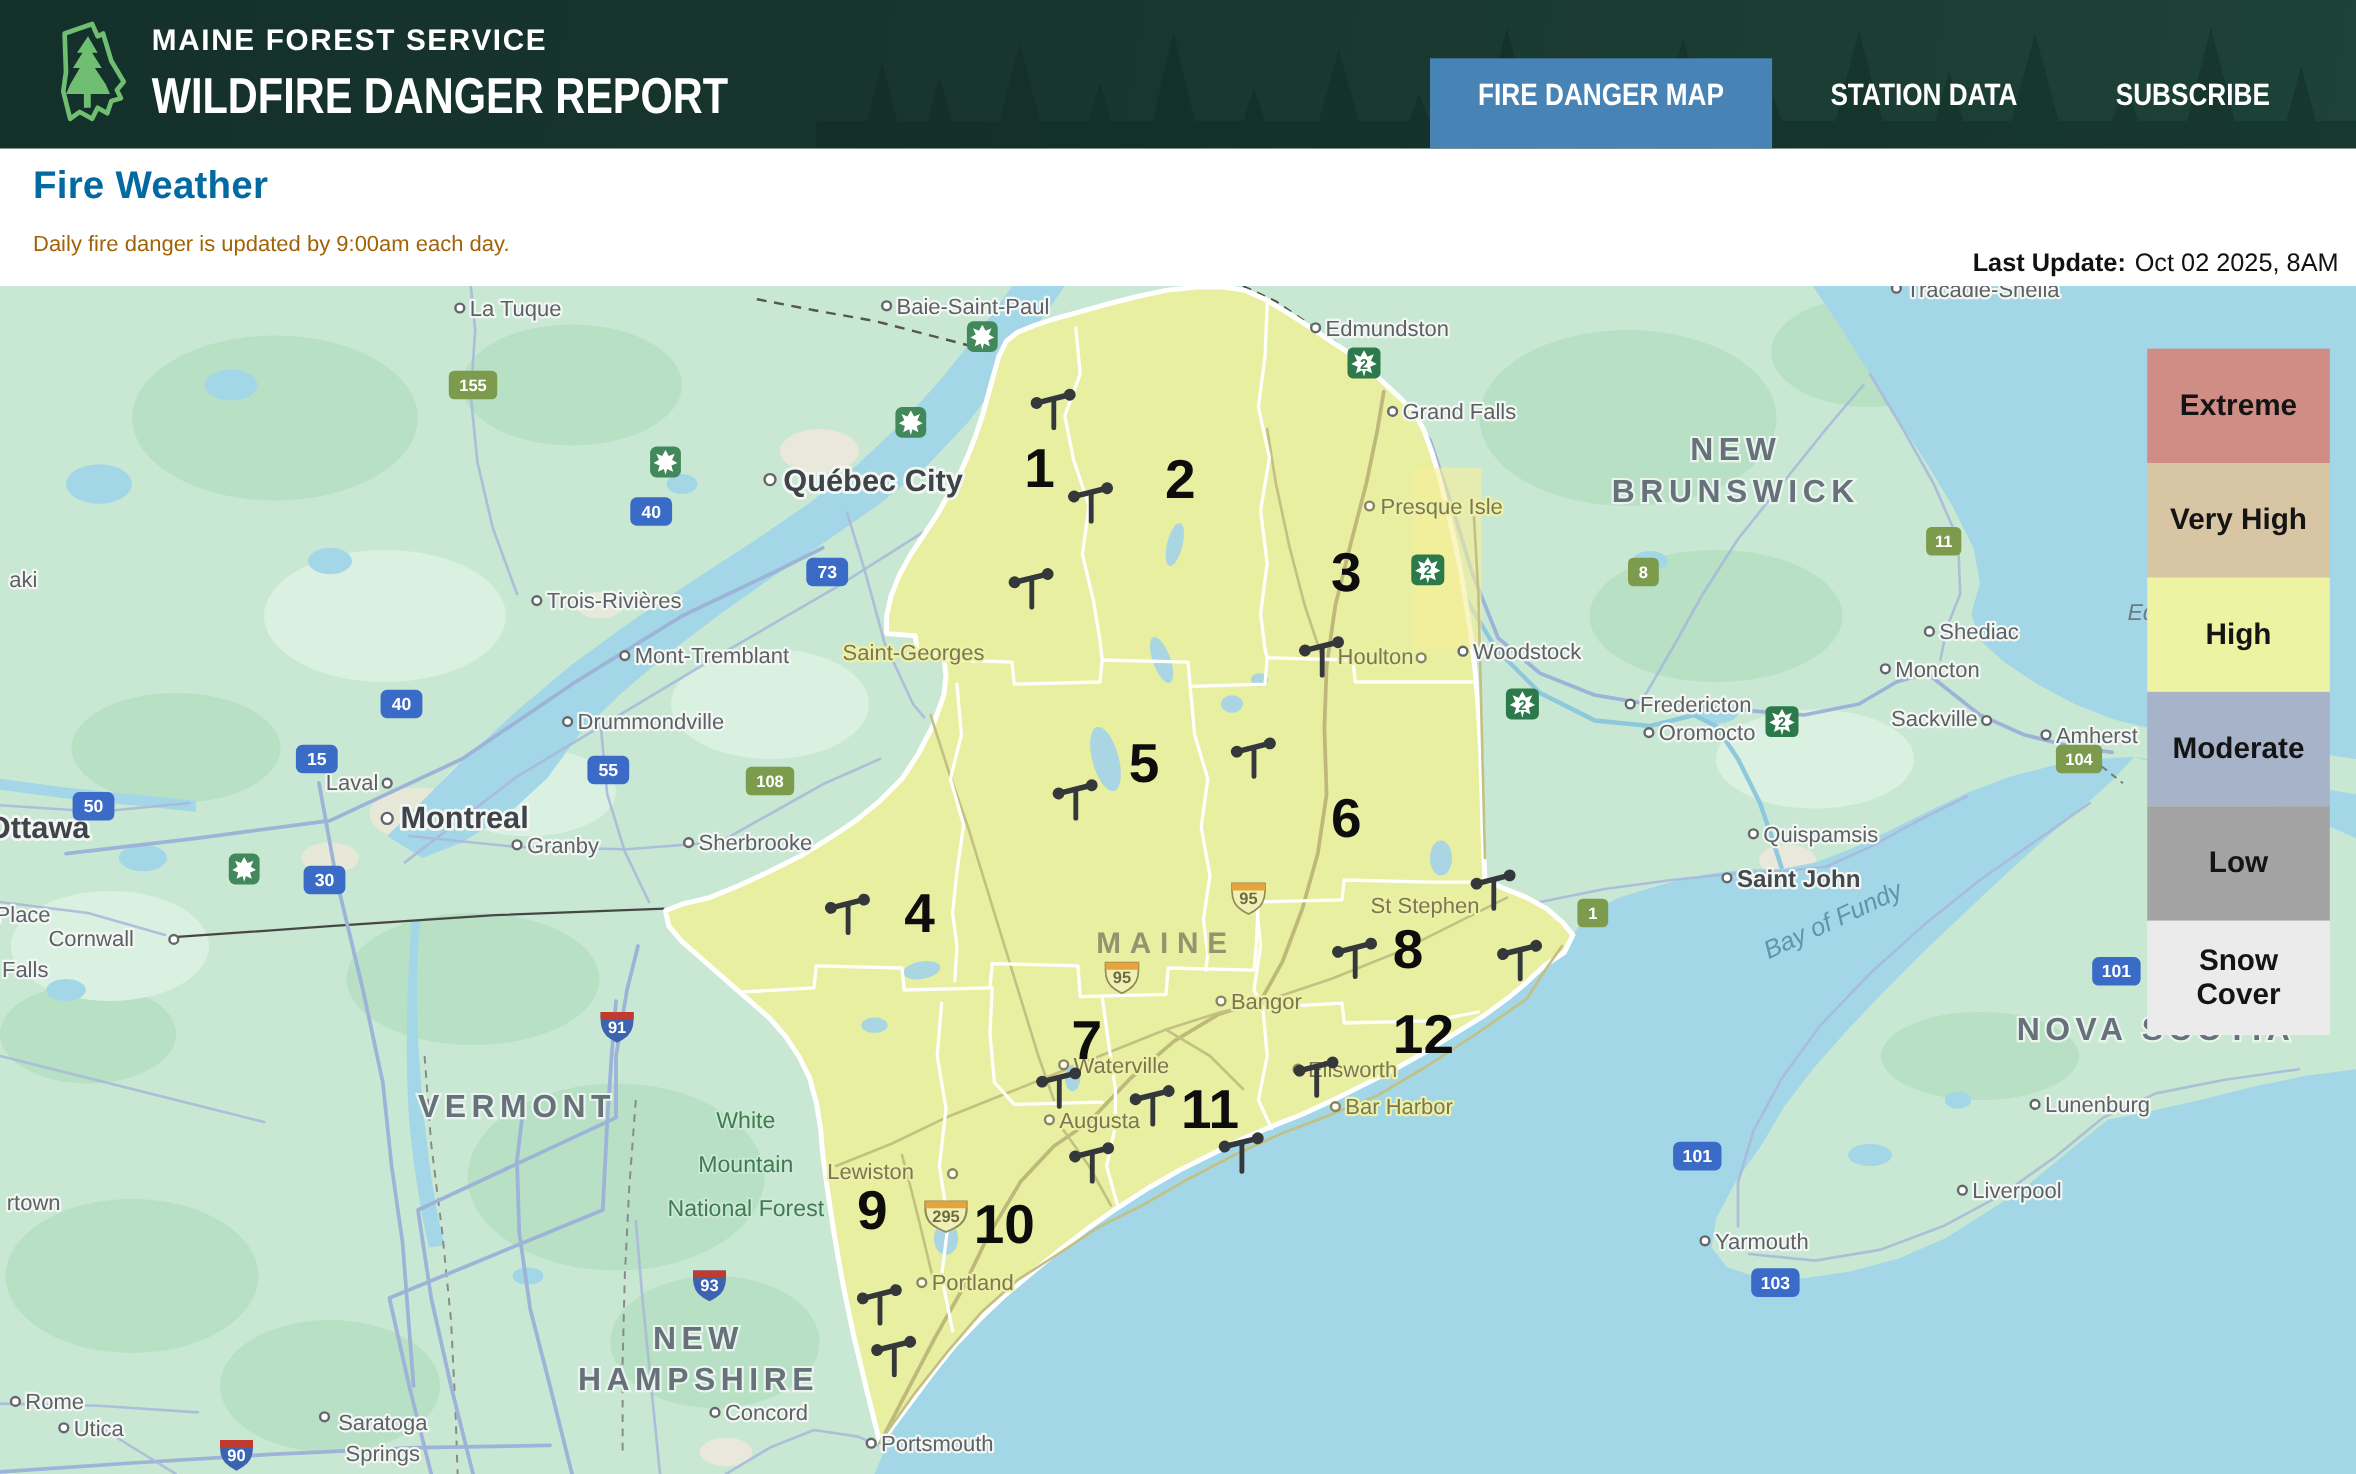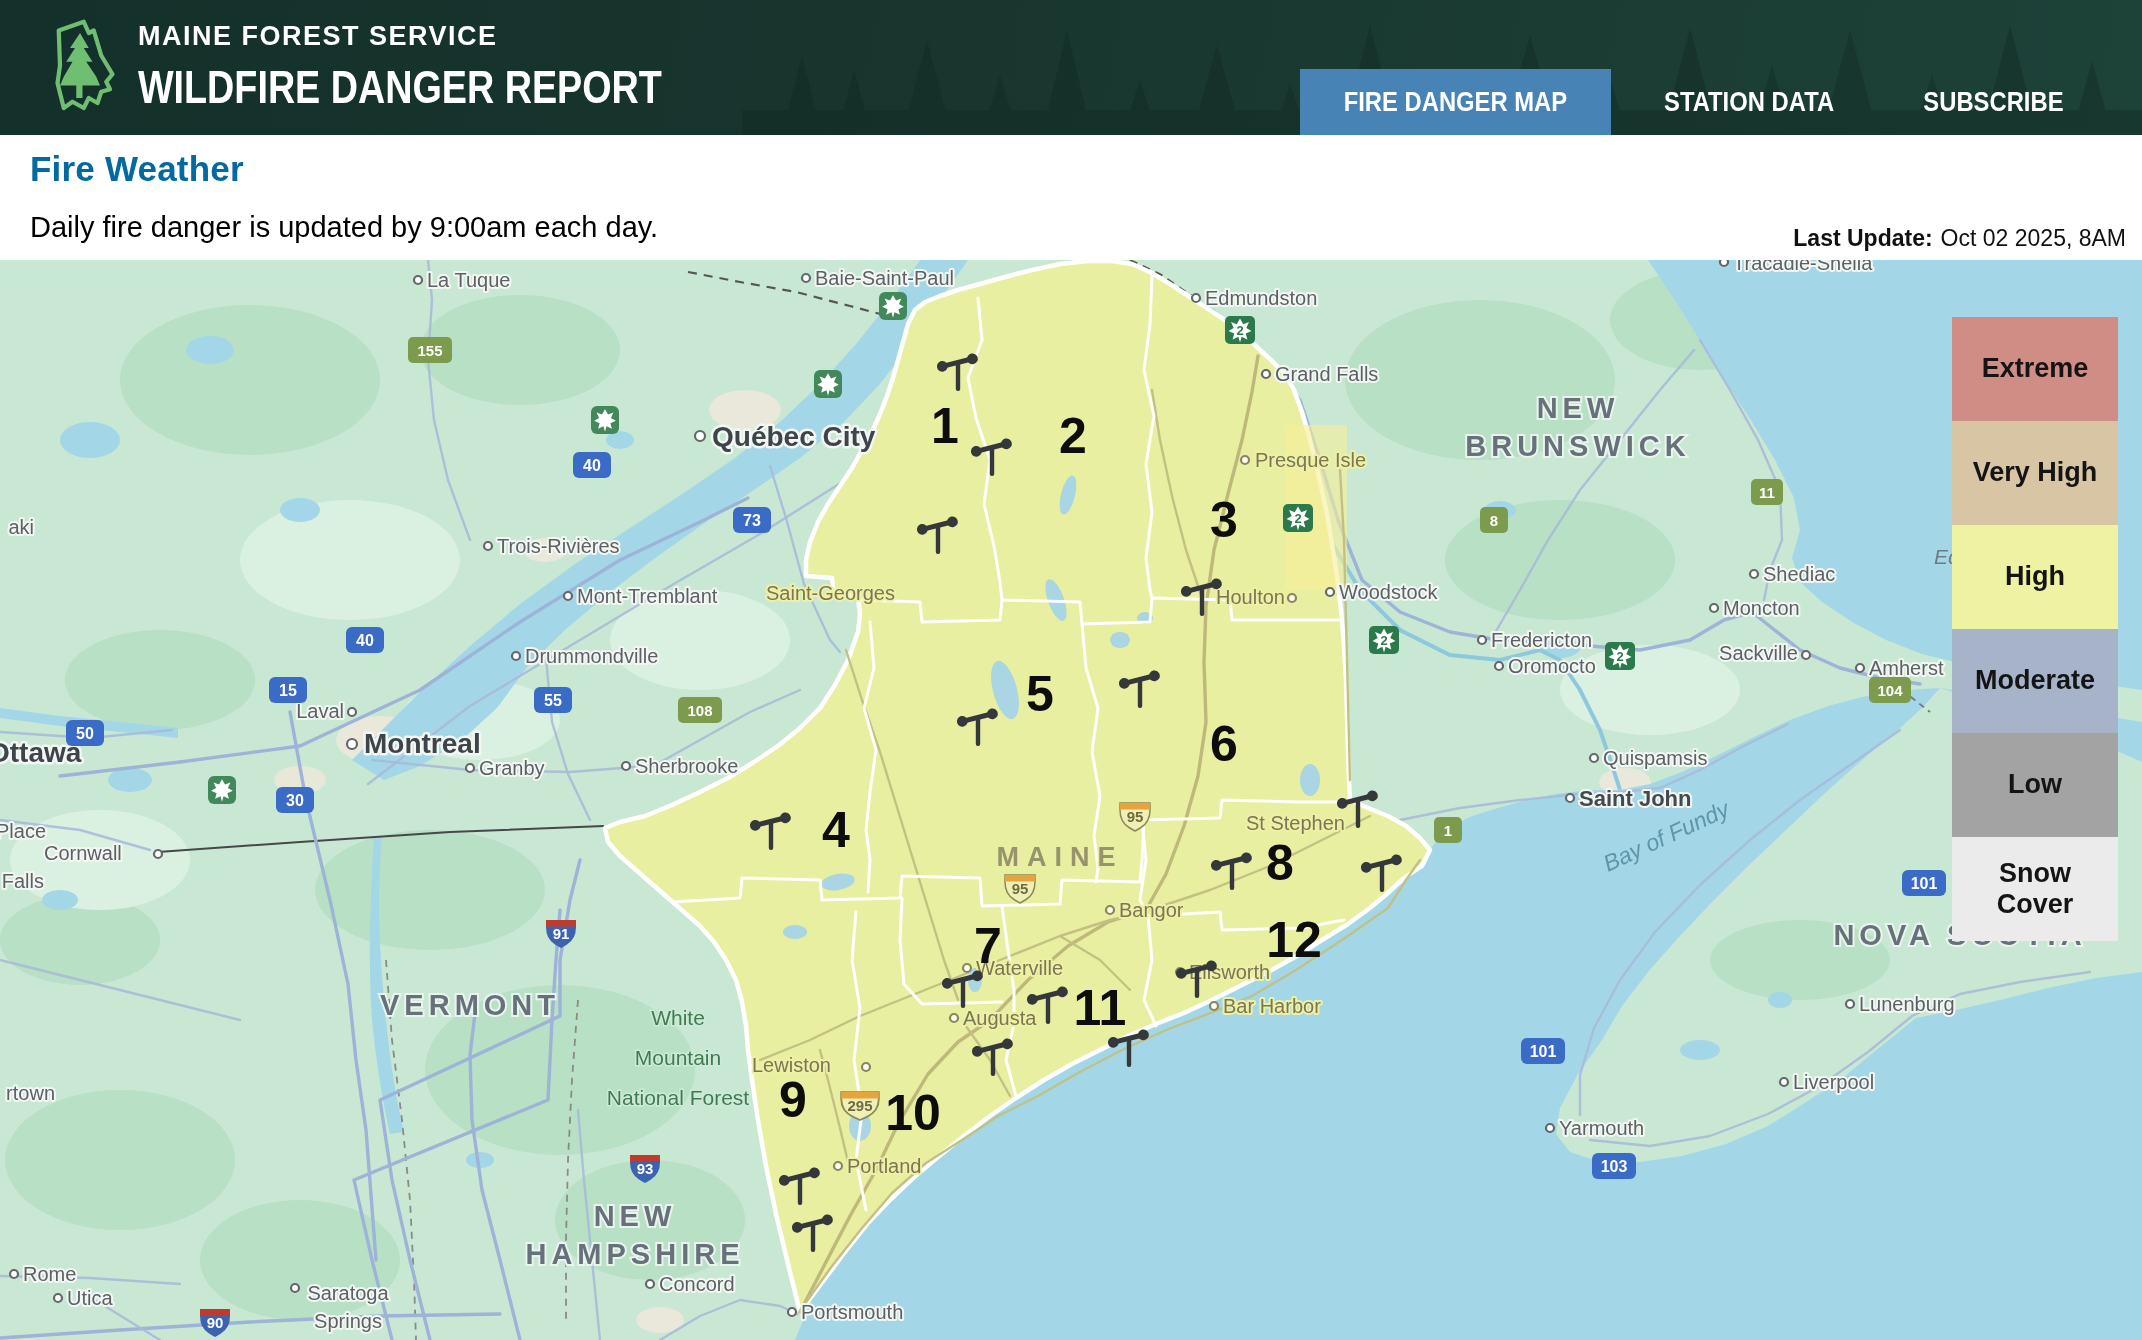--- a/index.html
+++ b/index.html
@@ -9,28 +9,28 @@
 
   
   header { position:relative; height:135px; background:linear-gradient(100deg,#13302a 0%,#18362e 45%,#1d4238 100%); display:flex; align-items:center; padding:0 42px; overflow:hidden; }
   .treeline { position:absolute; right:0; top:0; height:135px; width:1400px; opacity:.35; }
   .brand { position:relative; display:flex; align-items:center; gap:20px; z-index:2; }
   .logo { width:76px; height:100px; }
   .titles { color:#fff; }
   .org { font-size:27px; font-weight:700; letter-spacing:1.5px; margin-bottom:8px; }
   .apptitle { font-size:46px; font-weight:700; letter-spacing:0px; display:inline-block; transform:scaleX(.82); transform-origin:left center; white-space:nowrap; }
   nav { position:relative; margin-left:auto; display:flex; align-items:center; gap:0; align-self:flex-end; z-index:2; }
-  .nav-item { display:block; color:#fff; text-decoration:none; height:66px; line-height:66px; padding:0 24px; margin-left:14px; cursor:pointer; }
+  .nav-item { display:block; color:#fff; text-decoration:none; height:82px; line-height:66px; padding:0 24px; margin-left:14px; cursor:pointer; }
   .nav-item span { display:inline-block; font-size:28px; font-weight:700; transform:scaleX(.85); transform-origin:center; white-space:nowrap; }
   .nav-item.active { background:#4883b5; }
 
   
   .subheader { height:125px; background:#fff; display:flex; justify-content:space-between; padding:14px 16px 0 30px; }
   .subheader h1 { font-size:35px; font-weight:700; color:#0369a1; letter-spacing:.2px; }
-  .subheader .note { font-size:29px; color:#000000; margin-top:22px; }
+  .subheader .note { font-size:20px; color:#a16207; margin-top:22px; }
   .last-update { align-self:flex-end; padding-bottom:8px; font-size:23px; color:#111; white-space:nowrap; }
   .last-update b { font-weight:700; }
   .last-update span { margin-left:8px; }
 
   
   .map { position:relative; width:2142px; height:1080px; background:#c9e8d3; overflow:hidden; }
   .map-svg { position:absolute; left:0; top:0; }
 
   
   .legend { position:absolute; top:40px; right:24px; width:166px; z-index:10;margin-top:17px; }

